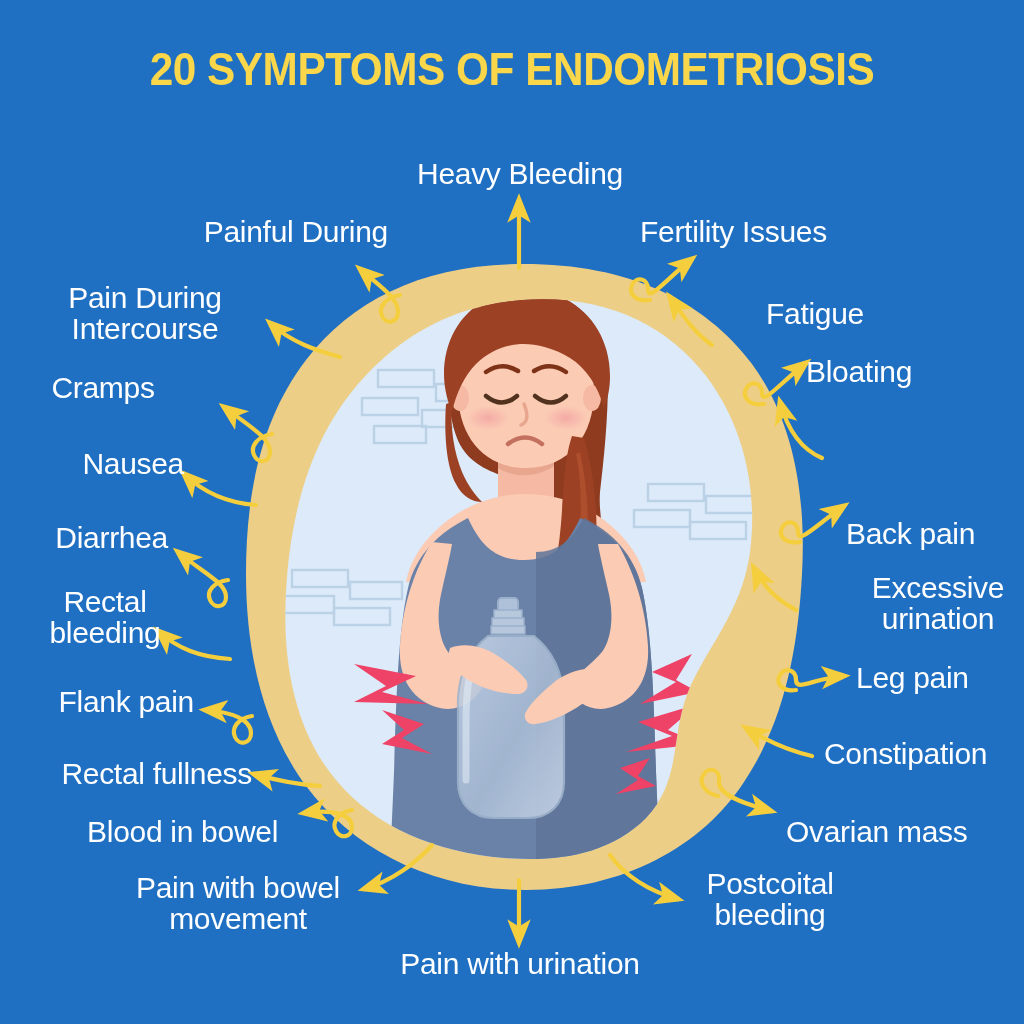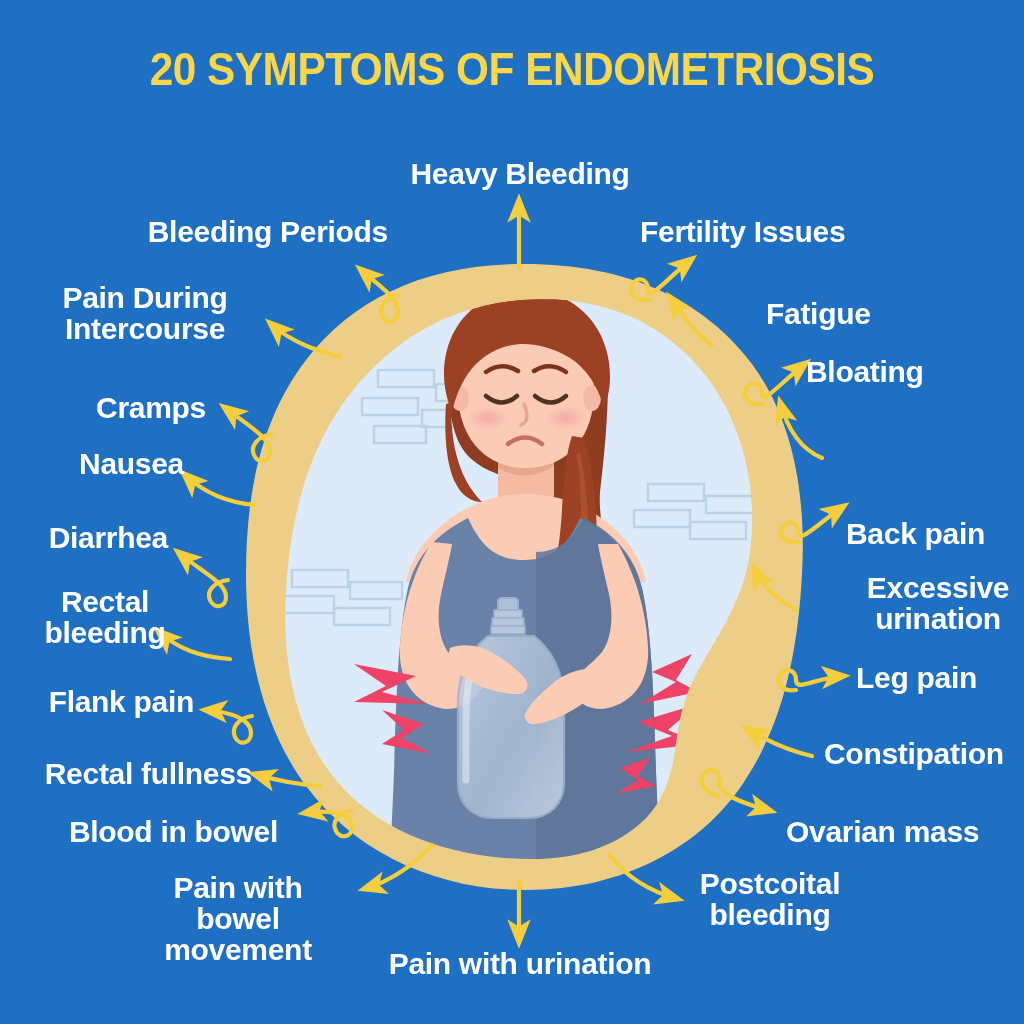--- a/index.html
+++ b/index.html
@@ -23,21 +23,21 @@
     white-space:nowrap;
   }
 
   
   #art{position:absolute;left:236px;top:252px;width:576px;height:650px;}
 
   
   .label{
     position:absolute;
     color:#FFFFFF;
-    font-weight:bold;
+    font-weight:normal;
     font-size:30px;
     line-height:1.04;
     white-space:pre-line;
     letter-spacing:-0.3px;
   }
   .label.l{text-align:right;}
   .label.r{text-align:left;}
   .label.c{text-align:center;}
 
   
@@ -229,24 +229,24 @@
       <path d="M800 542 c-14 2 -22 -5 -18 -14 c4 -9 16 -7 16 4 c0 13 18 -7 46 -26"></path>
       <path d="M796 610 c-20 -10 -34 -26 -42 -42"></path>
       <path d="M796 690 c-13 2 -21 -6 -16 -15 c4 -8 16 -6 16 5 c0 12 18 -2 48 -4"></path>
       <path d="M812 756 c-28 -6 -50 -18 -66 -28"></path>
       <path d="M718 796 c-14 -3 -20 -14 -14 -22 c5 -8 17 -4 15 7 c-2 13 22 22 52 30"></path>
       <path d="M610 855 c14 20 38 36 68 44"></path>
     </g>
   </svg>
 
   <div class="label c" style="left:312px;top:158px;width:416px;">Heavy Bleeding</div>
-  <div class="label l" style="left:0;top:216px;width:388px;">Bleeding Periods</div>
+  <div class="label l" style="left:0;top:216px;width:388px;">Painful During</div>
   <div class="label c" style="left:44px;top:282px;width:202px;">Pain During
 Intercourse</div>
-  <div class="label l" style="left:0;top:392px;width:206px;">Cramps</div>
+  <div class="label l" style="left:0;top:372px;width:206px;text-align:center;">Cramps</div>
   <div class="label l" style="left:0;top:448px;width:184px;">Nausea</div>
   <div class="label l" style="left:0;top:522px;width:168px;">Diarrhea</div>
   <div class="label c" style="left:40px;top:586px;width:130px;">Rectal
 bleeding</div>
   <div class="label l" style="left:0;top:686px;width:194px;">Flank pain</div>
   <div class="label l" style="left:0;top:758px;width:252px;">Rectal fullness</div>
   <div class="label l" style="left:0;top:816px;width:278px;">Blood in bowel</div>
   <div class="label c" style="left:128px;top:872px;width:220px;">Pain with bowel
 movement</div>
   <div class="label c" style="left:308px;top:948px;width:424px;">Pain with urination</div>

